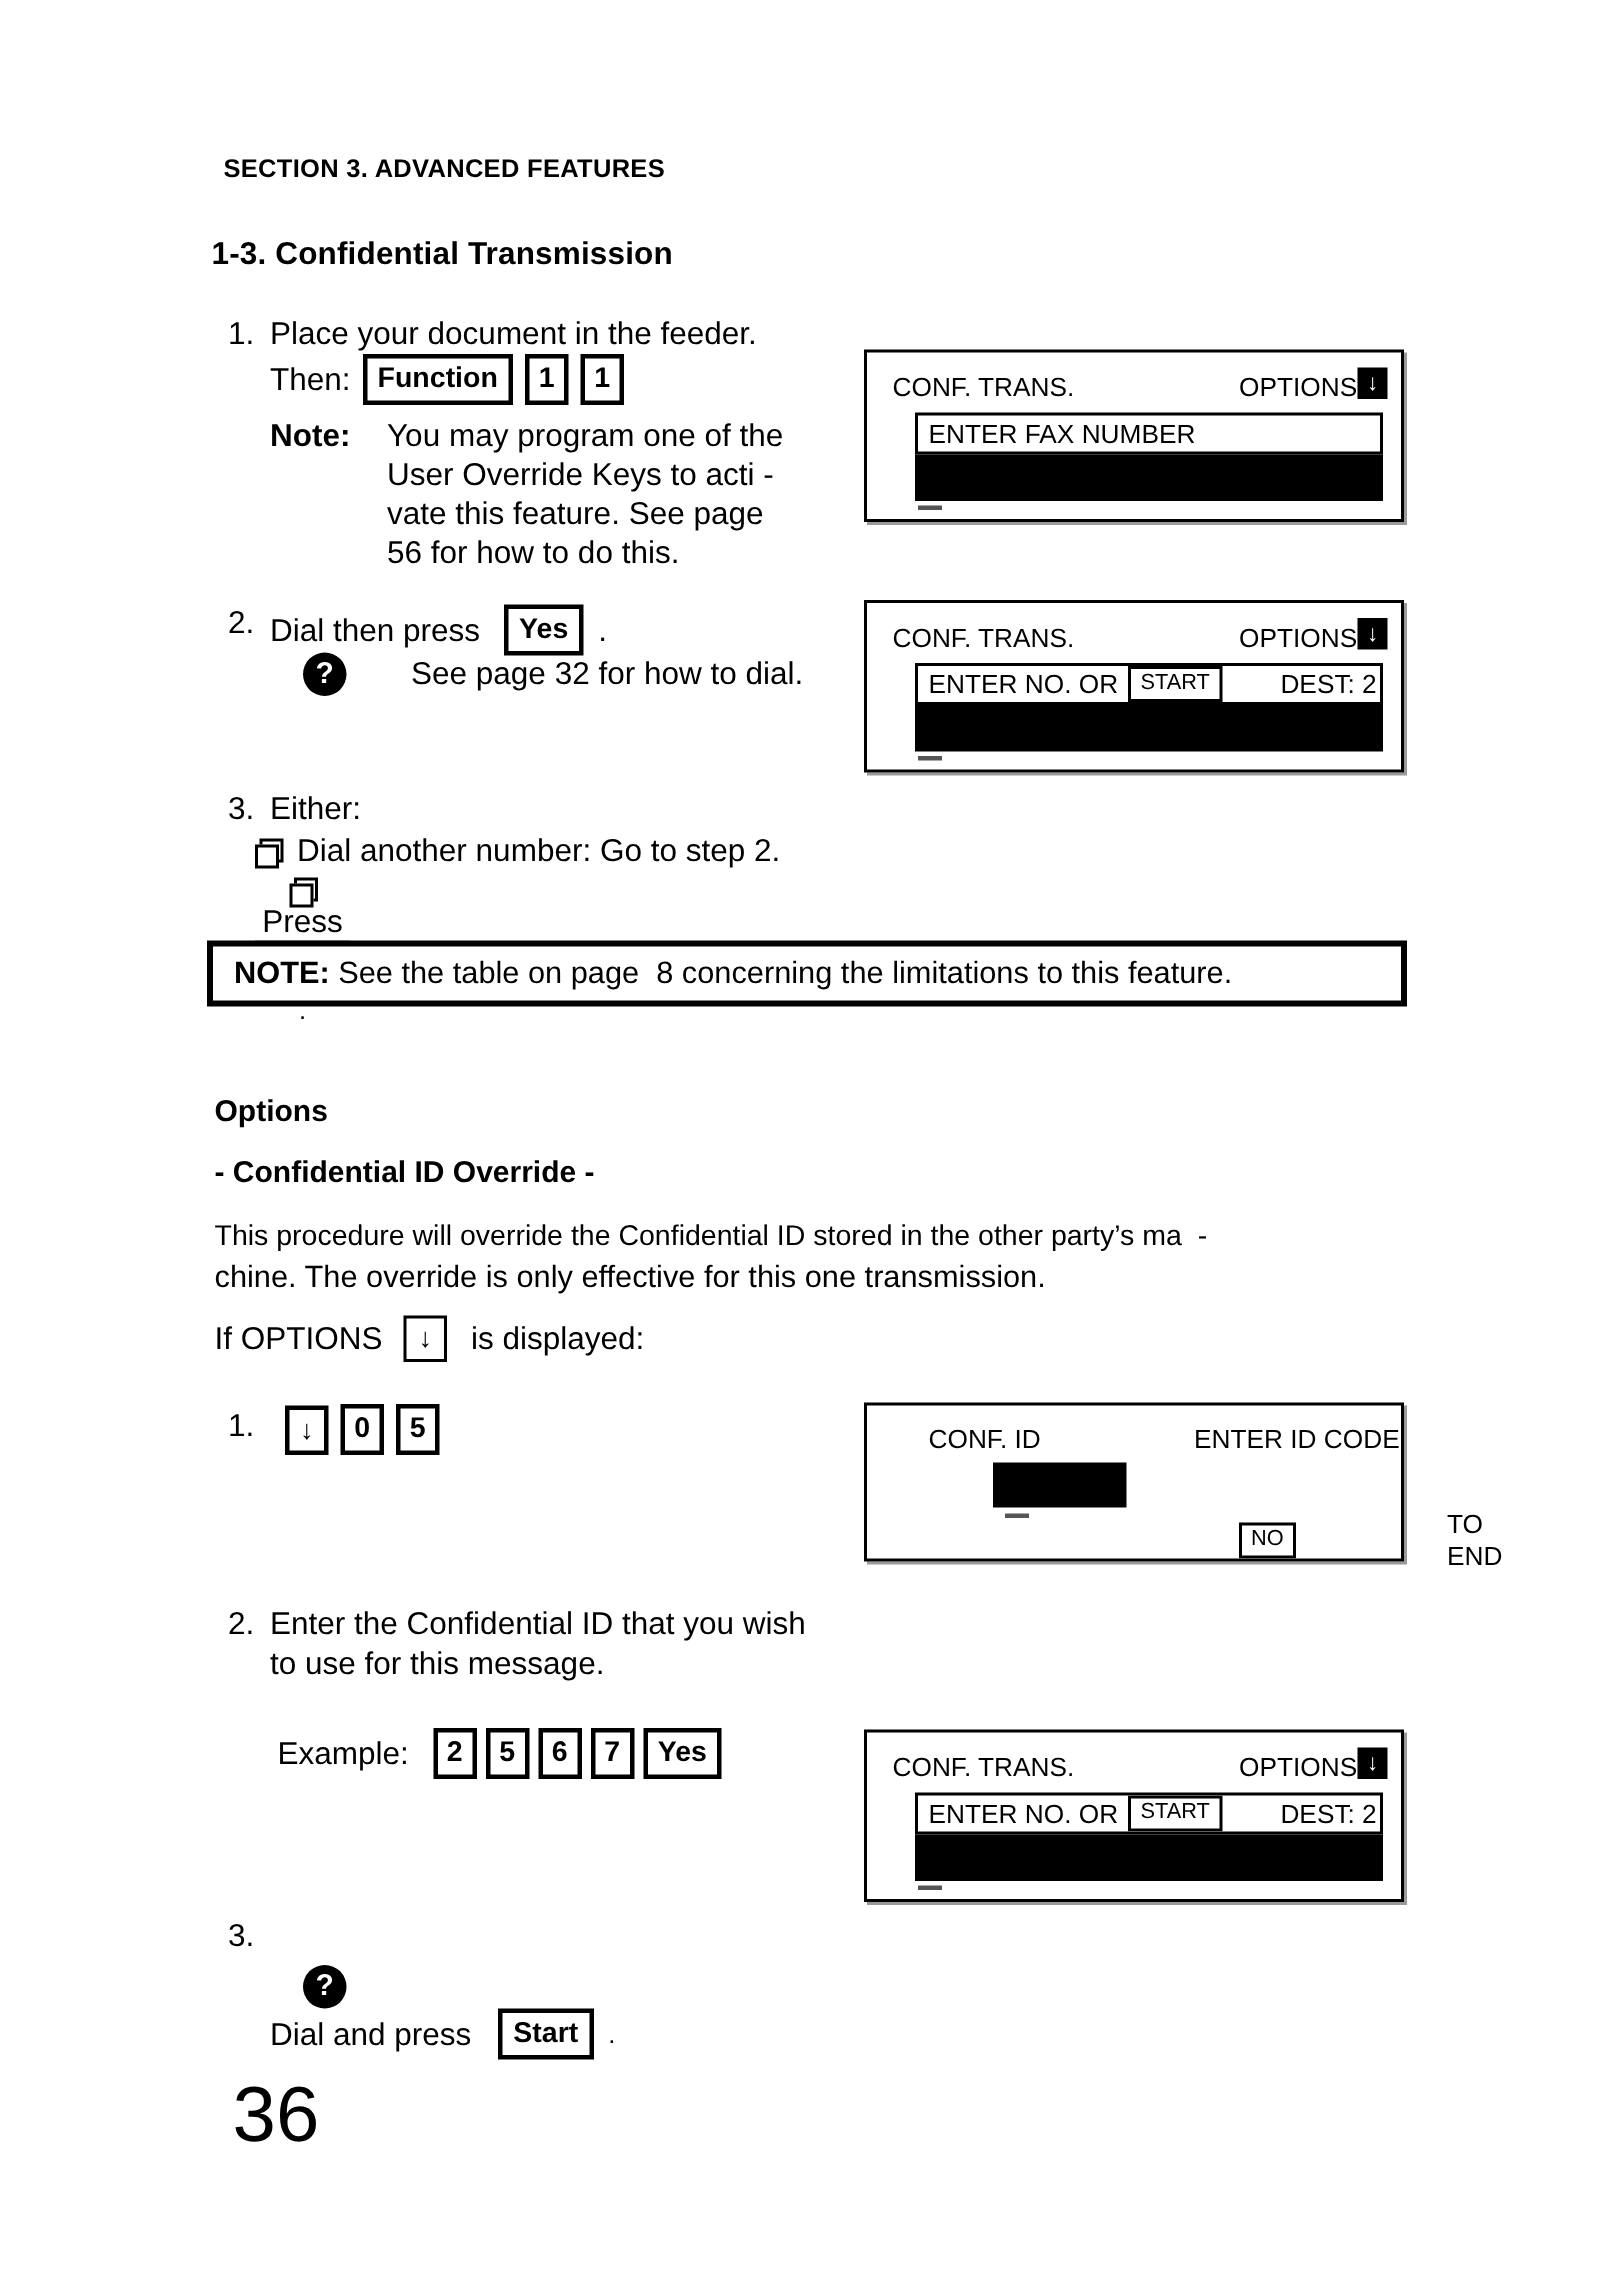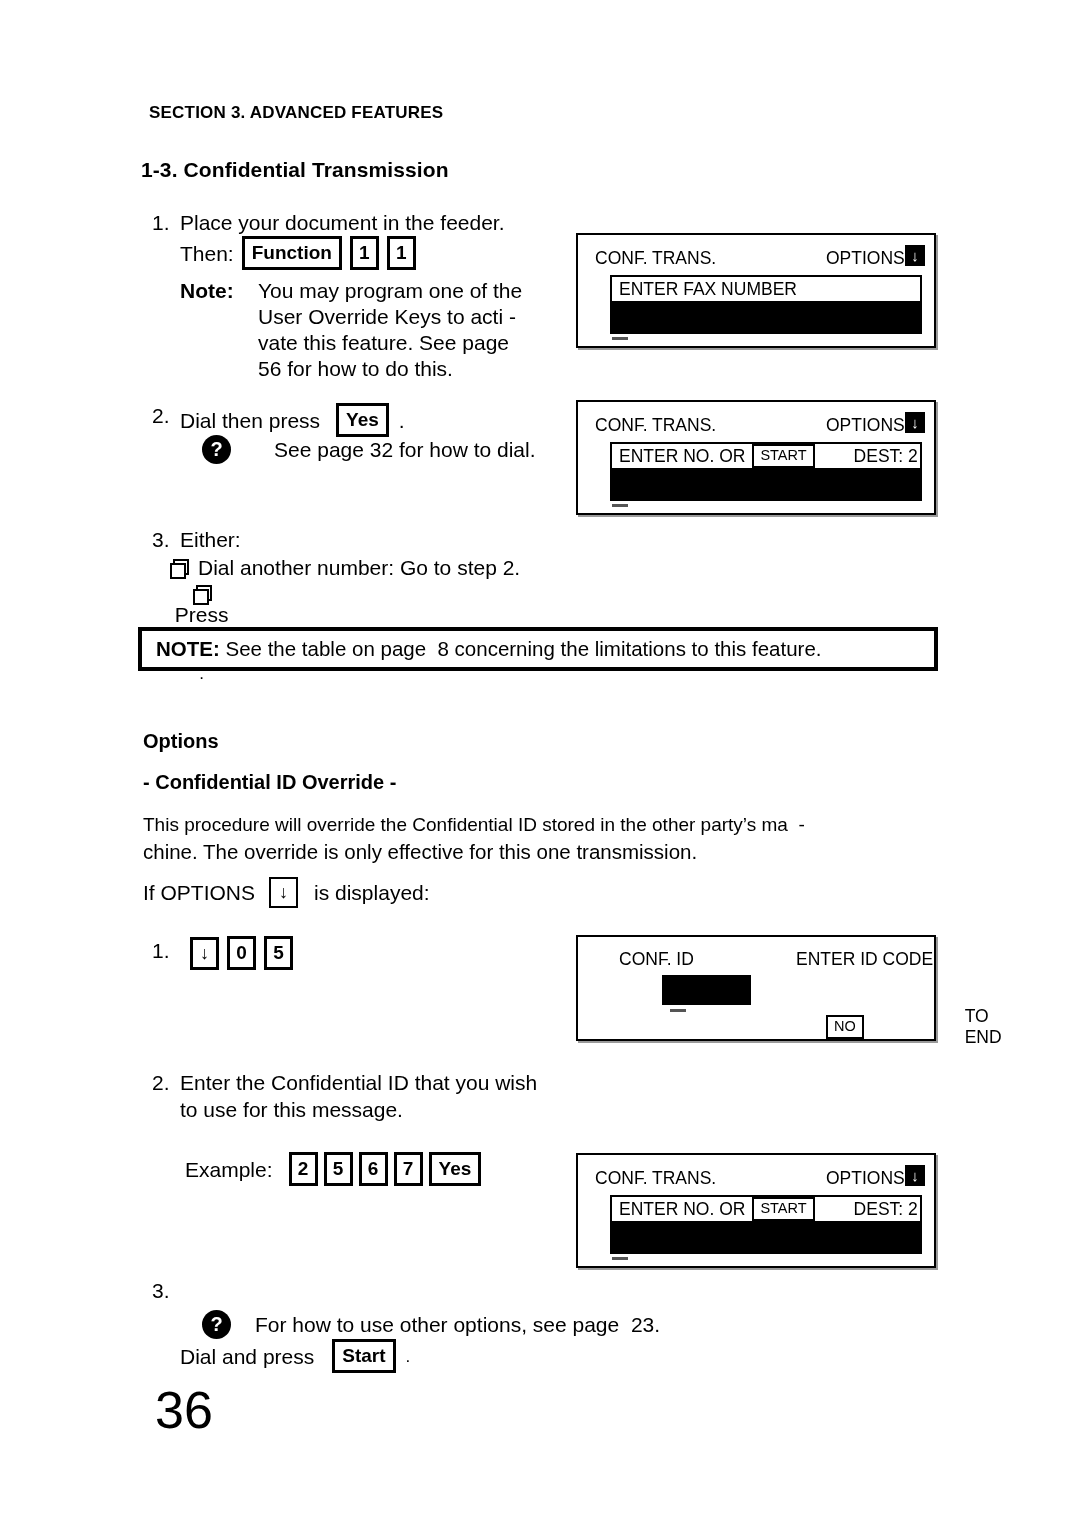--- a/index.html
+++ b/index.html
@@ -331,21 +331,20 @@
     <span class="txt" style="position:static;">Dial and press</span>
     <span class="gap" style="width:18px;"></span>
     <span class="keycap">Start</span>
     <span class="gap" style="width:10px;"></span>
     <span class="txt" style="position:static; font-size:17px;">.</span>
   </div>
 
   <div class="keyrow" style="left:202px; top:1310px;">
     <span class="q-badge">?</span>
     <span class="gap" style="width:24px;"></span>
-    <span class="txt" style="position:static;">For how to use other options, see page  23.</span>
   </div>
 
   <div class="lcd" style="left:576px; top:233px; width:360px; height:115px;">
     <div class="lcd-title" style="left:17px; top:13px;">CONF. TRANS.</div>
     <div class="lcd-options" style="left:248px; top:13px;">OPTIONS</div>
     <div class="down-arrow-box" style="left:327px; top:10px;">↓</div>
     <div class="lcd-field" style="left:32px; top:40px; width:312px; height:28px; padding-left:7px;">
       <span>ENTER FAX NUMBER</span>
     </div>
     <div class="lcd-bar" style="left:32px; top:68px; width:312px; height:31px;"></div>

